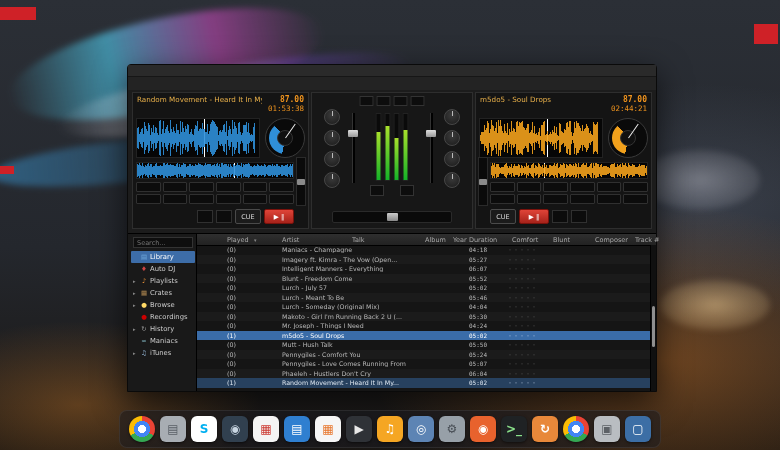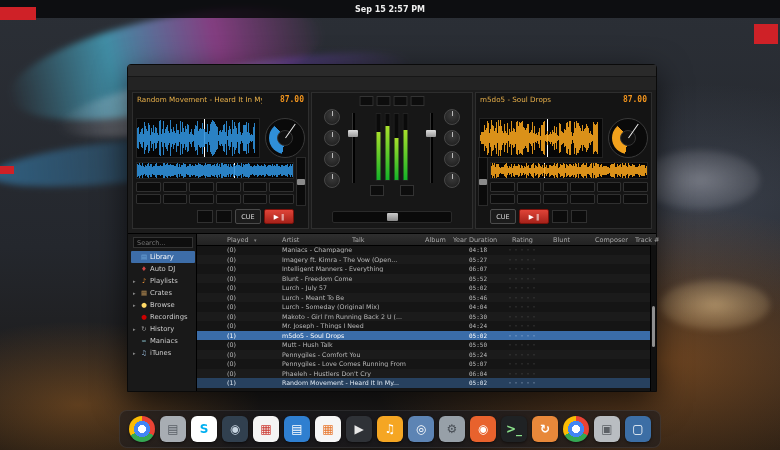--- a/index.html
+++ b/index.html
@@ -149,28 +149,20 @@
 
 <div class="desktop">
   <div class="bg-art">
     <div class="streak s1"></div>
     <div class="streak s2"></div>
     <div class="streak s3"></div>
     <div class="streak s4"></div>
     <div class="streak s5"></div>
   </div>
 
-  <div class="panel">
-    <div class="panel-clock">Sep 15   2:57 PM</div>
-    <div class="panel-tray">
-        <span class="tray-icon"></span>
-        <span class="tray-icon"></span>
-        <span class="tray-icon"></span>
-      </div>
-  </div>
 
   <div class="wm wm-tl"></div>
   <div class="wm wm-tr"></div>
   <div class="wm wm-left"></div>
 
   <div class="window">
     <div class="menubar">
         <span class="menu-item"></span>
         <span class="menu-item"></span>
         <span class="menu-item"></span>
@@ -178,20 +170,23 @@
         <span class="menu-item"></span>
       </div>
 
     <div class="deck-area">
 
       <div class="deck deck-left">
         <div class="deck-info">
           <div class="di-row1">
             <span class="track-title">Random Movement - Heard It In My</span>
             <span class="bpm">87.00</span>
+          </div>
+          <div class="di-row2">
+            <span class="time">01:53:38</span>
           </div>
         </div>
         <div class="wave-row">
           <div class="waveform wave" style="color: rgb(47, 143, 216);">
             <span class="playline"></span>
           <i style="height: 52.7044%;"></i>
               <i style="height: 58.5455%;"></i>
               <i style="height: 21.5844%;"></i>
               <i style="height: 32.2501%;"></i>
               <i style="height: 48.7864%;"></i>
@@ -549,20 +544,23 @@
             <span class="x-handle"></span>
           </div>
       </div>
 
       <div class="deck deck-right">
         <div class="deck-info">
           <div class="di-row1">
             <span class="track-title">m5do5 - Soul Drops</span>
             <span class="bpm">87.00</span>
           </div>
+          <div class="di-row2">
+            <span class="time">02:44:21</span>
+          </div>
         </div>
         <div class="wave-row">
           <div class="waveform wave" style="color: rgb(242, 161, 28);">
             <span class="playline"></span>
           <i style="height: 16.034%;"></i>
               <i style="height: 33.8725%;"></i>
               <i style="height: 32.9891%;"></i>
               <i style="height: 33.109%;"></i>
               <i style="height: 69.3279%;"></i>
               <i style="height: 44.5564%;"></i>
@@ -926,21 +924,21 @@
         </div>
       <div class="table">
         <div class="thead">
           <span class="th h0">Played</span>
           <span class="sort">▾</span>
           <span class="th h1">Artist</span>
           <span class="th h2">Talk</span>
           <span class="th h3">Album</span>
           <span class="th h4">Year</span>
           <span class="th h5">Duration</span>
-          <span class="th h6">Rating</span>
+          <span class="th h6">Comfort</span>
           <span class="th h7">Blunt</span>
           <span class="th h8">Composer</span>
           <span class="th h9">Track #</span>
         </div>
         <div class="tbody">
             <div class="trow">
             <span class="c-played">(0)</span>
             <span class="c-title">Maniacs - Champagne</span>
             <span class="c-dur">04:18</span>
             <span class="c-rating">· · · · ·</span>

